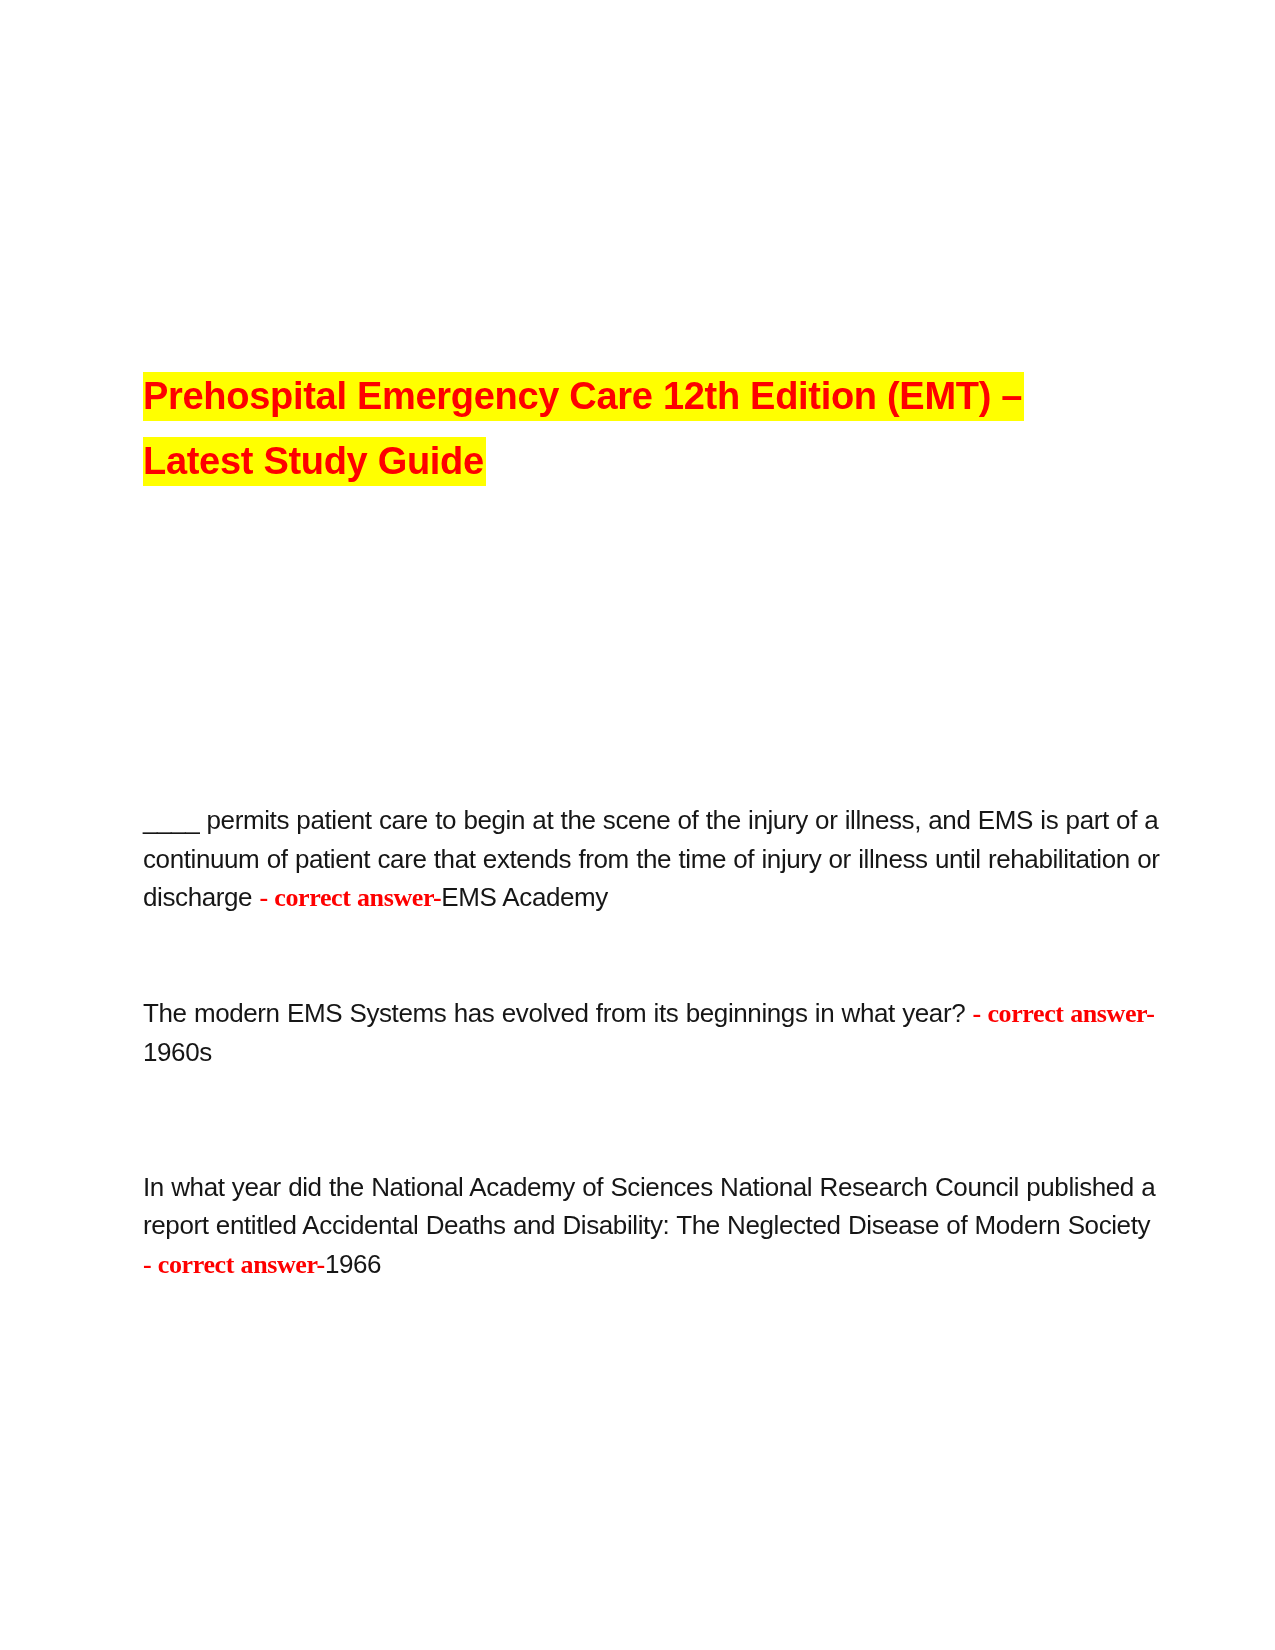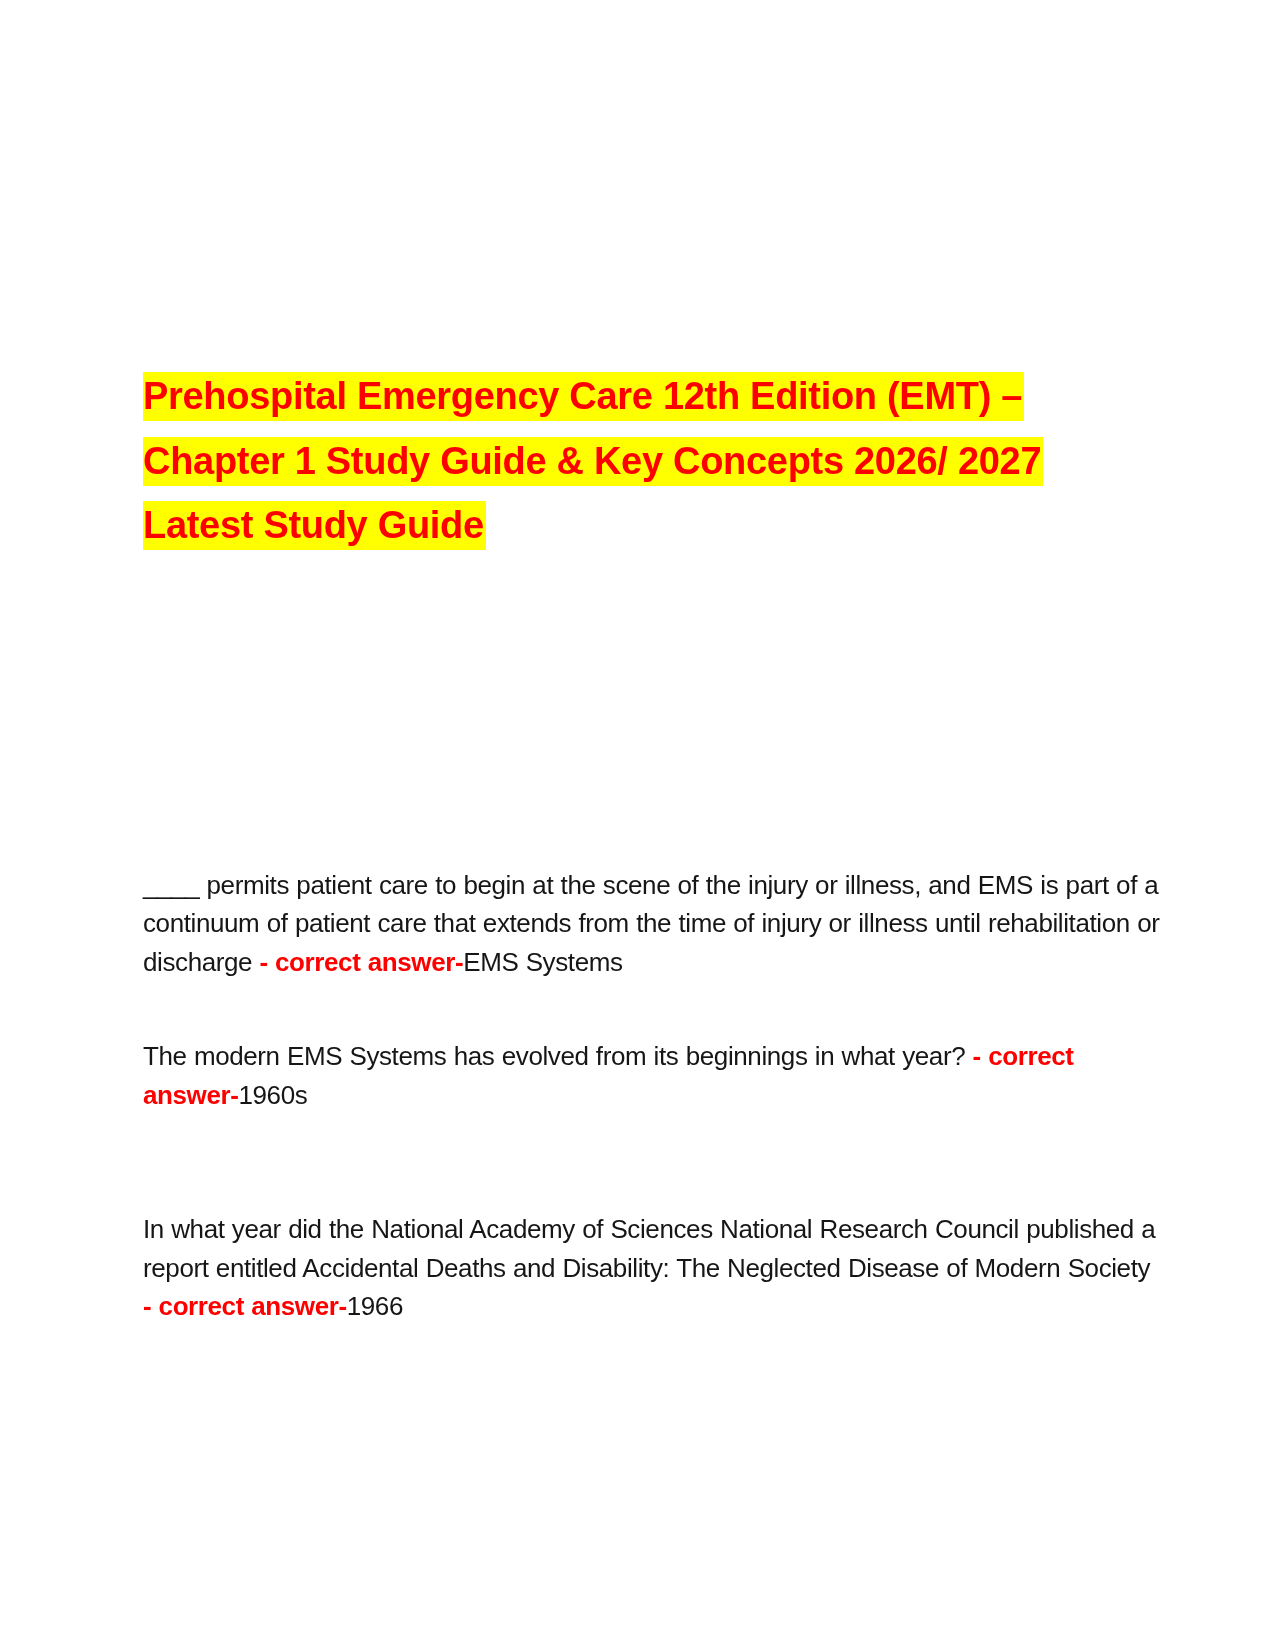--- a/index.html
+++ b/index.html
@@ -42,47 +42,45 @@
   
   .para {
     margin: 0;
     font-size: 26px;
     line-height: 38.5px;
     letter-spacing: -0.4px;
     color: var(--body-text, #161616);
     word-spacing: 0.5px;
   }
   .para.p1 { margin-top: 304px; }
-  .para.p2 { margin-top: 56px; }
+  .para.p2 { margin-top: 76px; }
   .para.p3 { margin-top: 96px; }
   .para.p4 { margin-top: 64px; }
   .seg-answer {
     color: var(--answer-red, #fe0000);
     font-weight: bold;
+    font-family: Liberation Serif, serif;
   }
 </style>
 </head>
 <body>
 
 <div class="page">
   <div class="content">
 
     <div class="doc-title">
       <div class="title-line">
         <span class="hl">Prehospital Emergency Care 12th Edition (EMT) –</span>
       </div>
       <div class="title-line">
-        <span class="hl">Chapter 1 Study Guide &amp; Key Concepts 2026/ 2027</span>
-      </div>
-      <div class="title-line">
         <span class="hl">Latest Study Guide</span>
       </div>
     </div>
 
-    <p class="para p1"><span>____ permits patient care to begin at the scene of the injury or illness, and EMS is part of a continuum of patient care that extends from the time of injury or illness until rehabilitation or discharge </span><span class="seg-answer">- correct answer-</span><span>EMS Systems</span></p>
+    <p class="para p1"><span>____ permits patient care to begin at the scene of the injury or illness, and EMS is part of a continuum of patient care that extends from the time of injury or illness until rehabilitation or discharge </span><span class="seg-answer">- correct answer-</span><span>EMS Academy</span></p>
 
     <p class="para p2"><span>The modern EMS Systems has evolved from its beginnings in what year? </span><span class="seg-answer">- correct answer-</span><span>1960s</span></p>
 
     <p class="para p3"><span>In what year did the National Academy of Sciences National Research Council published a report entitled Accidental Deaths and Disability: The Neglected Disease of Modern Society </span><span class="seg-answer">- correct answer-</span><span>1966</span></p>
 
 
   </div>
 </div>
 
 </body></html>

